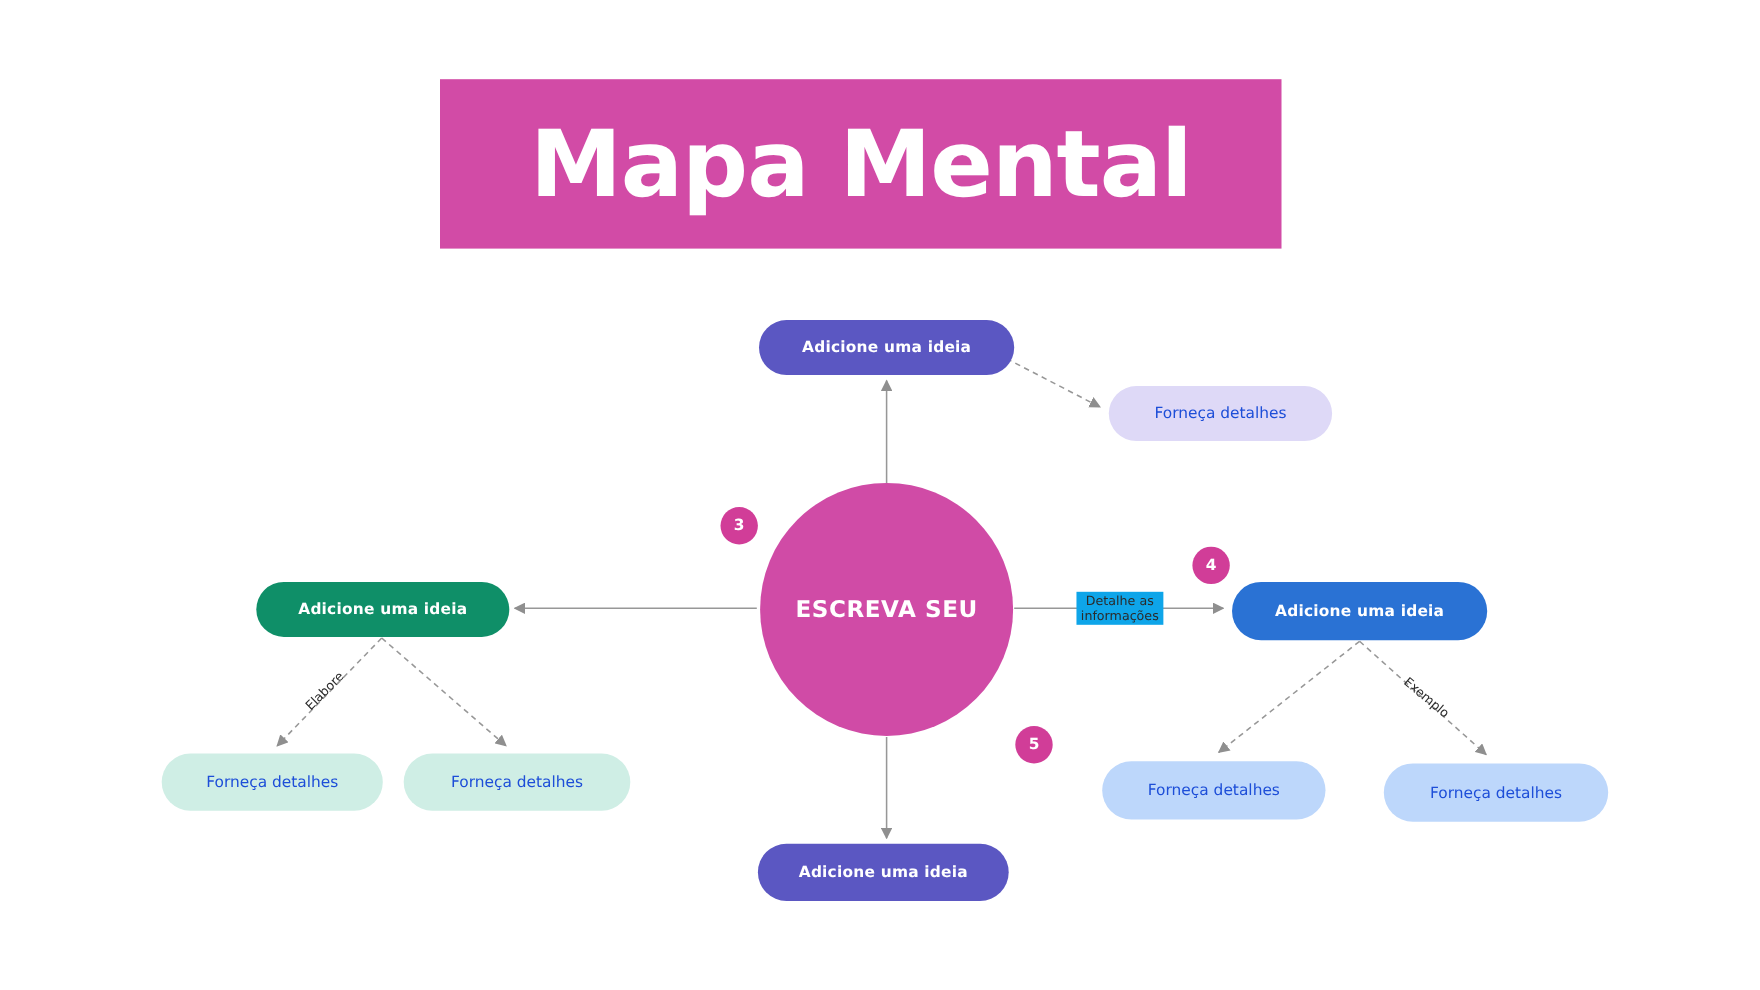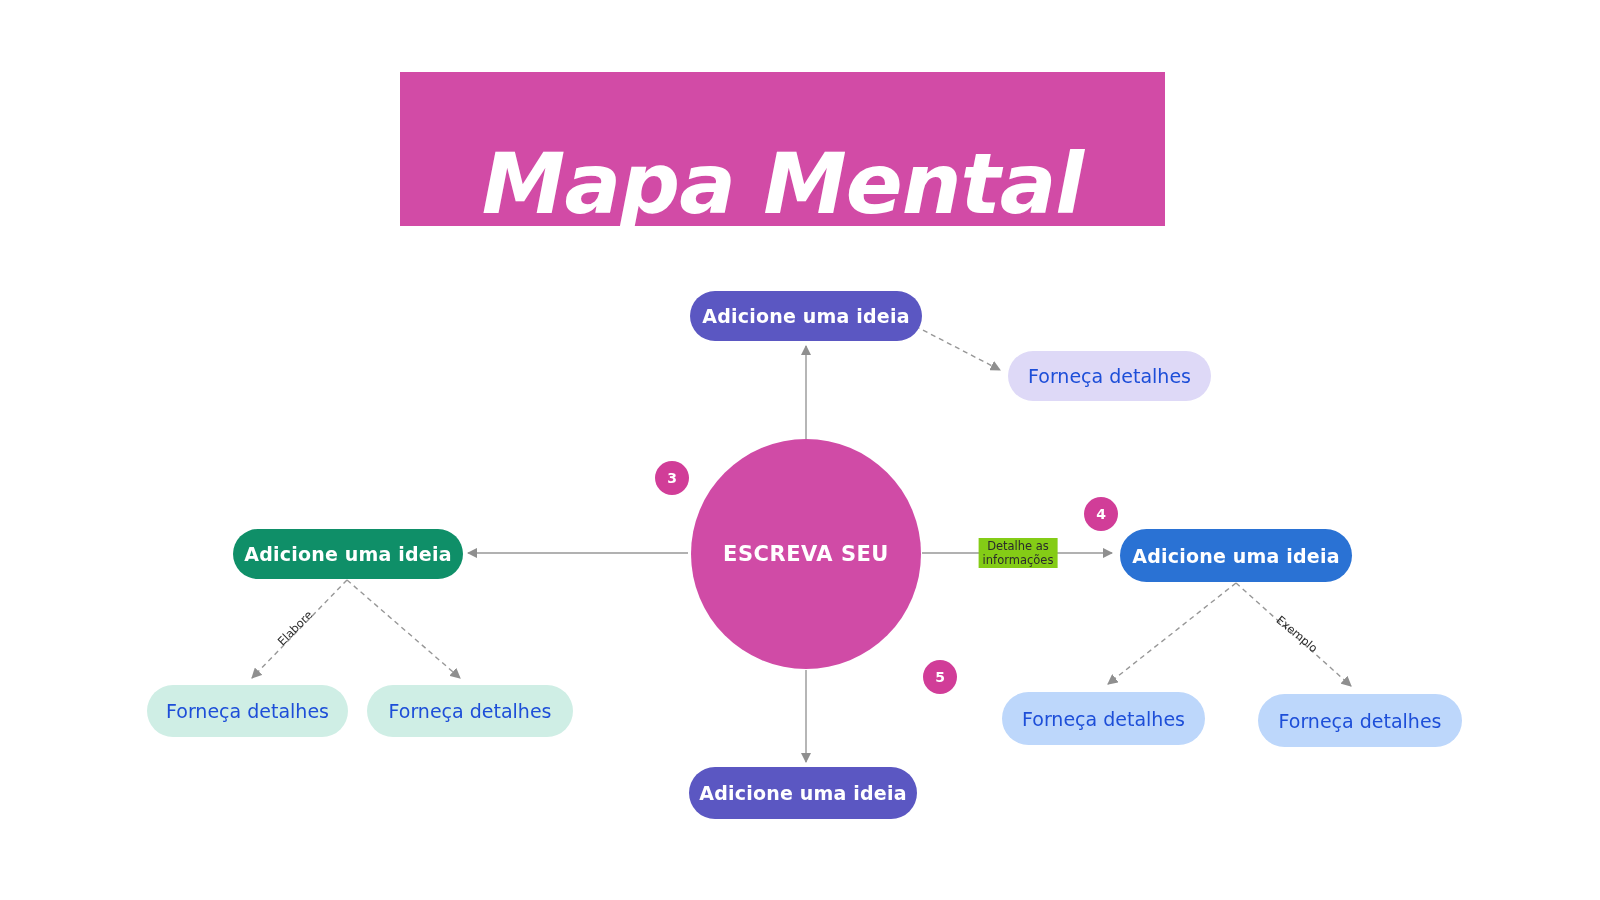--- a/index.html
+++ b/index.html
@@ -2,44 +2,44 @@
 <html><head>
 <meta charset="utf-8">
 <style>
   html,body{margin:0;padding:0;background:#ffffff;}
   .stage{
     position:relative;width:1600px;height:900px;background:#ffffff;overflow:hidden;
     font-family:"DejaVu Sans","Liberation Sans",sans-serif;
   }
   .banner{
     position:absolute;left:400px;top:72px;width:765px;height:154px;
-    background:#d24ba6;display:flex;align-items:flex-end;justify-content:center;font-style:italic;
+    background:#d24ba6;display:flex;align-items:center;justify-content:center;
   }
   .banner .title{
     color:#ffffff;font-size:84px;font-weight:800;letter-spacing:-1px;line-height:1;
   }
   svg.edges{position:absolute;left:0;top:0;}
   .center-circle{
     position:absolute;left:691px;top:439px;width:230px;height:230px;border-radius:50%;
     background:#d04ba6;display:flex;flex-direction:column;align-items:center;justify-content:center;
     text-align:center;color:#ffffff;font-weight:700;font-size:21px;line-height:31px;letter-spacing:.5px;
   }
   .pill{
     position:absolute;border-radius:27px;display:flex;align-items:center;justify-content:center;
-    text-align:right;font-size:19px;
+    text-align:right;font-size:14px;
   }
   .pill.main{color:#ffffff;font-weight:700;letter-spacing:.2px;}
   .pill.detail{color:#1d4ed8;font-weight:500;}
   .badge{
     position:absolute;width:34px;height:34px;border-radius:50%;background:#d13d98;
     display:flex;align-items:center;justify-content:center;color:#ffffff;
     font-size:14px;font-weight:700;
   }
   .edge-label{
-    position:absolute;font-size:11.5px;color:#2b2b2b;background:#84cc16;
+    position:absolute;font-size:11.5px;color:#2b2b2b;background:#0ea5e9;
     padding:1px 4px;white-space:nowrap;text-align:center;line-height:14px;
   }
   .edge-label span{display:block;}
 </style>
 </head>
 <body>
 
 <div class="stage">
 
   <svg class="edges" width="1600" height="900">

